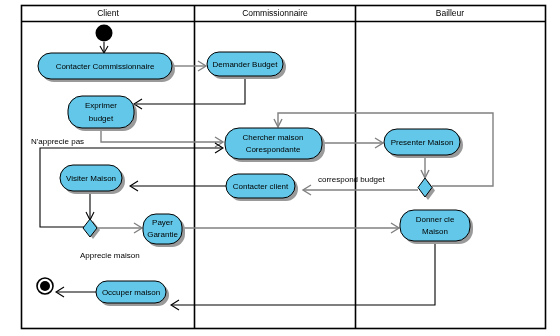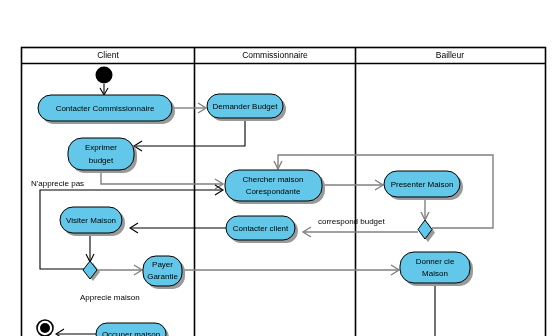--- a/index.html
+++ b/index.html
@@ -1,18 +1,18 @@
 <!DOCTYPE html>
 <html><head>
 <meta charset="utf-8">
 <style>
   html,body{margin:0;padding:0;background:#ffffff;}
   body{width:560px;height:336px;overflow:hidden;
        font-family:"Liberation Sans","DejaVu Sans",sans-serif;}
-  #diagram{position:relative;width:560px;height:260px;margin-top:42px;}
+  #diagram{position:relative;width:560px;height:260px;}
   svg{position:absolute;left:0;top:0;}
   .lane-title{font-size:8.5px;fill:#000;text-anchor:middle;dominant-baseline:middle;}
   .act-label{font-size:8px;fill:#000;text-anchor:middle;dominant-baseline:middle;}
   .edge-label{font-size:8px;fill:#000;dominant-baseline:middle;}
   .act-rect{stroke:#000;stroke-width:1;}
   .flow{fill:none;stroke:#808080;stroke-width:1.4;}
   .flow-dark{fill:none;stroke:#000000;stroke-width:1.1;}
   .frame{fill:none;stroke:#000;stroke-width:1.6;}
   .divider{stroke:#000;stroke-width:1.6;}
   .shadow{fill:#9a9a9a;}

